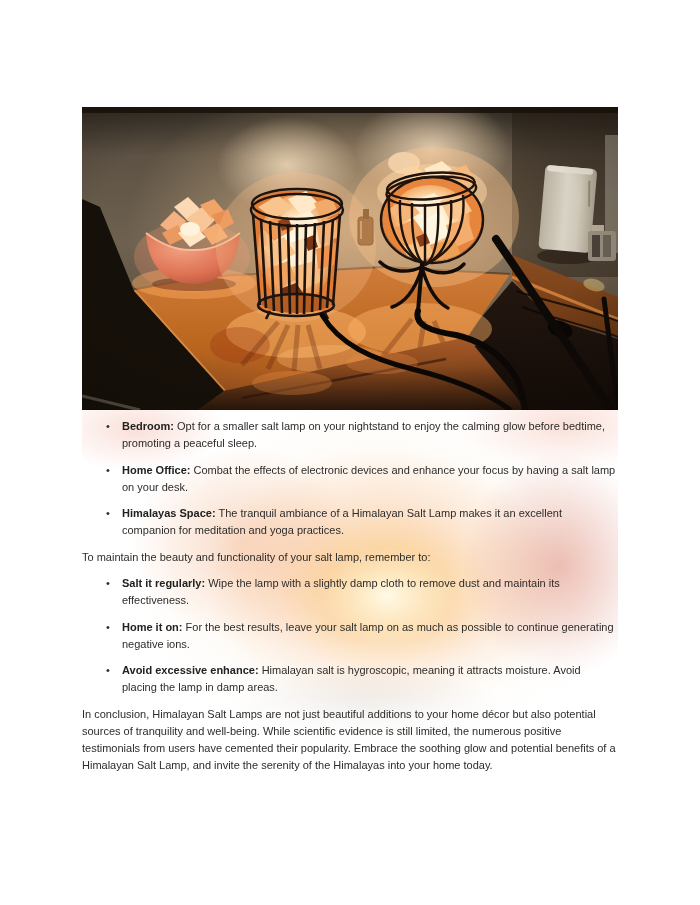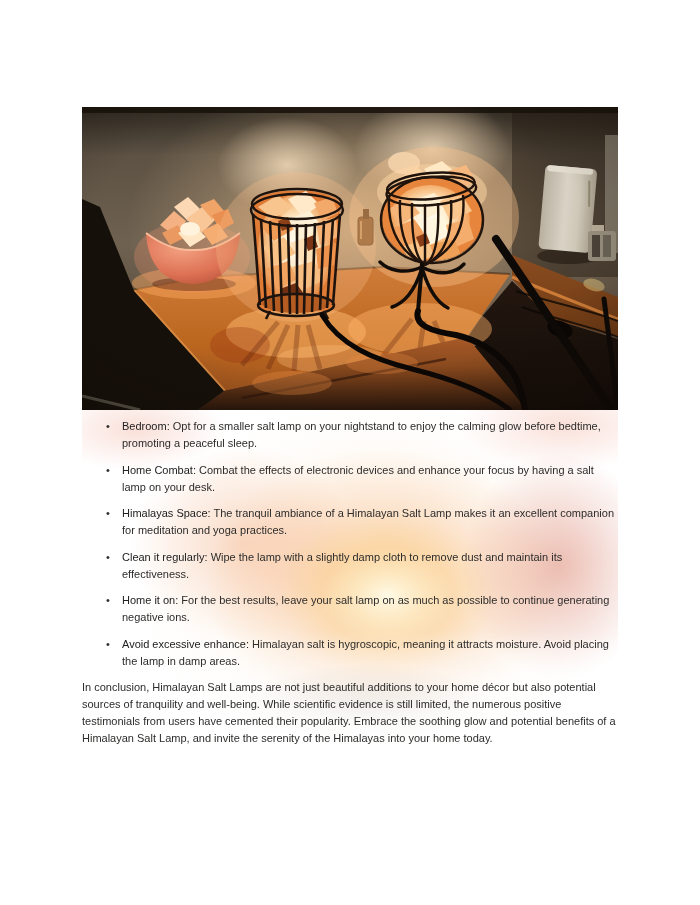--- a/index.html
+++ b/index.html
@@ -24,21 +24,21 @@
   }
   
   .doc{position:absolute;left:82px;top:418px;width:536px;z-index:1;
        font-size:11px;line-height:17px;color:#2d2c2b;}
   .doc p{margin:0 0 9.5px 0;}
   .doc p.last{margin-bottom:12px;}
   .doc ul{list-style:none;margin:0;padding:0;}
   .doc li{position:relative;padding-left:40px;margin:0 0 9.5px 0;}
   .doc li .marker{position:absolute;left:24px;top:0;}
   .doc h2{font-size:11px;line-height:17px;font-weight:bold;color:#212121;margin:0 0 9.5px 0;}
-  .doc b{font-weight:normal;color:#212121;}
+  .doc b{font-weight:bold;color:#212121;}
 </style>
 </head>
 <body>
 
 <div class="page">
 
   <figure class="photo">
     <svg viewBox="0 0 536 303" xmlns="http://www.w3.org/2000/svg">
       <defs>
         <linearGradient id="g_wall" x1="0" y1="0" x2="0" y2="1">
@@ -300,35 +300,36 @@
   <div class="doc">
 
     <ul>
       <li>
         <span class="marker">•</span>
         <b>Bedroom:</b>
         <span>Opt for a smaller salt lamp on your nightstand to enjoy the calming glow before bedtime, promoting a peaceful sleep.</span>
       </li>
       <li>
         <span class="marker">•</span>
-        <b>Home Combat:</b>
+        <b>Home Office:</b>
         <span>Combat the effects of electronic devices and enhance your focus by having a salt lamp on your desk.</span>
       </li>
       <li>
         <span class="marker">•</span>
         <b>Himalayas Space:</b>
         <span>The tranquil ambiance of a Himalayan Salt Lamp makes it an excellent companion for meditation and yoga practices.</span>
       </li>
     </ul>
 
+    <p>To maintain the beauty and functionality of your salt lamp, remember to:</p>
 
     <ul>
       <li>
         <span class="marker">•</span>
-        <b>Clean it regularly:</b>
+        <b>Salt it regularly:</b>
         <span>Wipe the lamp with a slightly damp cloth to remove dust and maintain its effectiveness.</span>
       </li>
       <li>
         <span class="marker">•</span>
         <b>Home it on:</b>
         <span>For the best results, leave your salt lamp on as much as possible to continue generating negative ions.</span>
       </li>
       <li>
         <span class="marker">•</span>
         <b>Avoid excessive enhance:</b>

